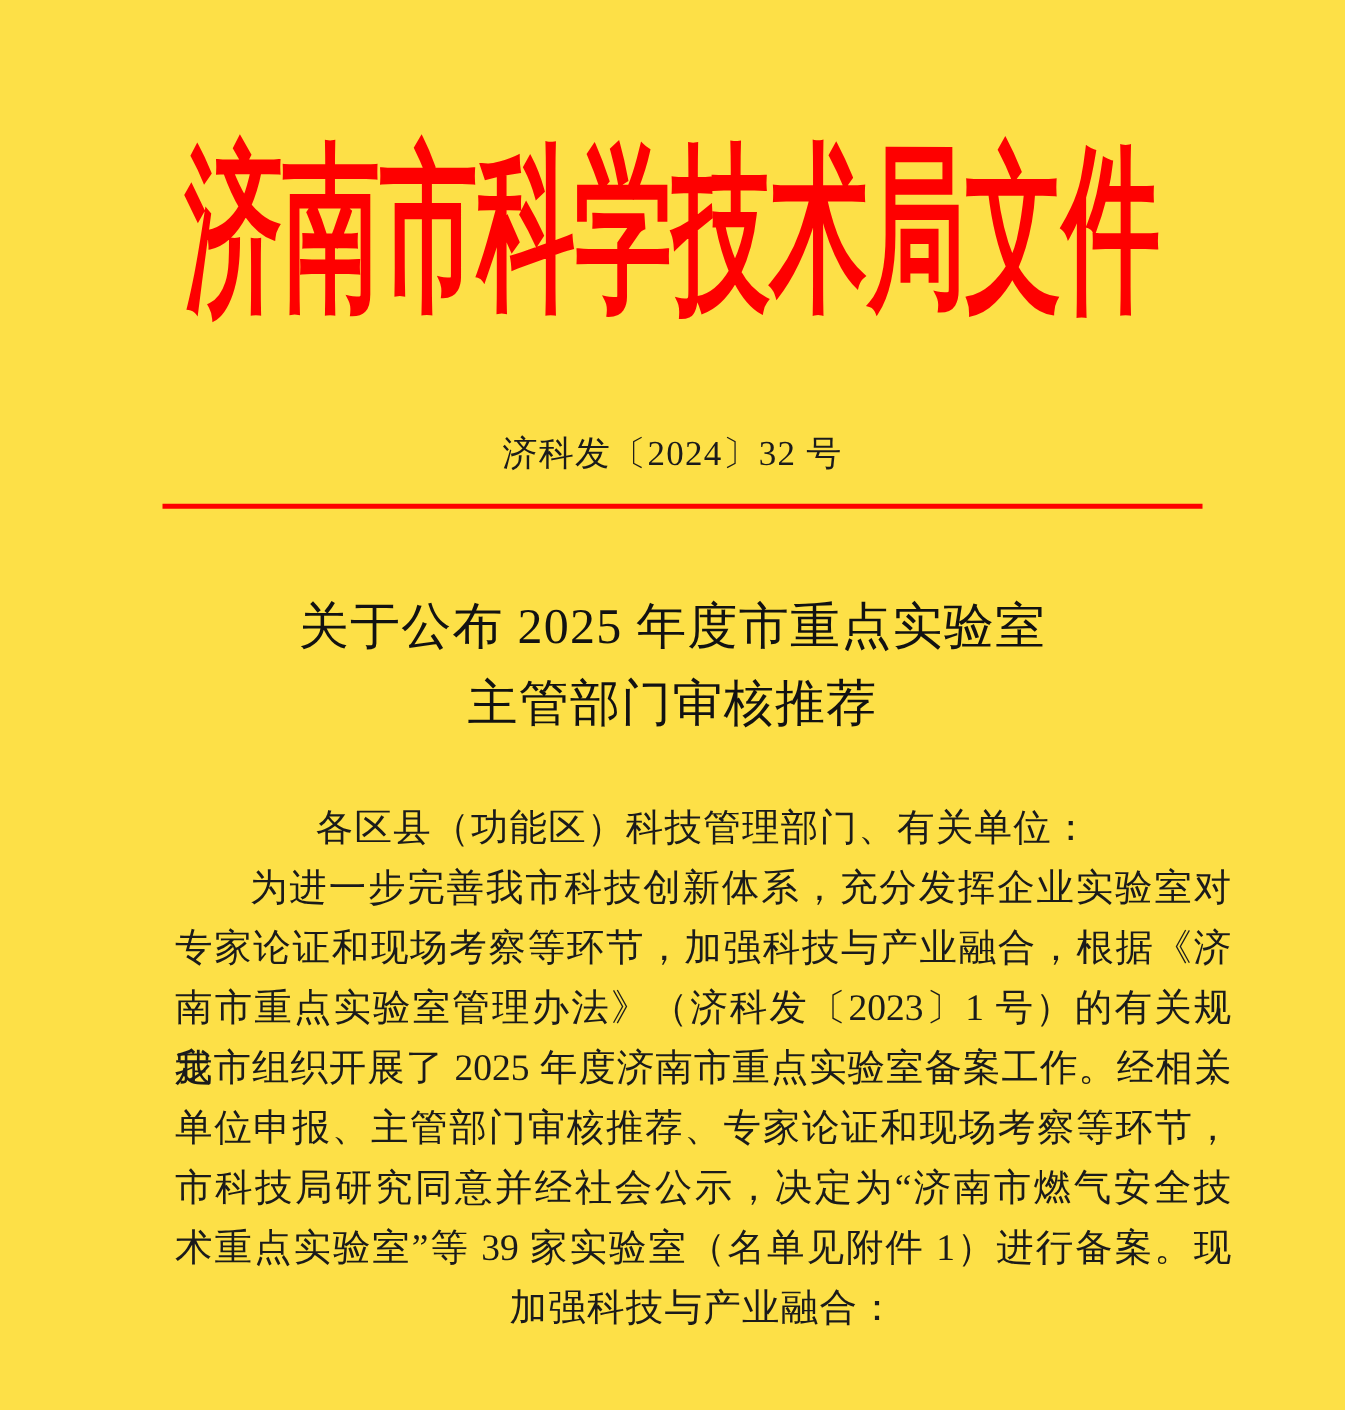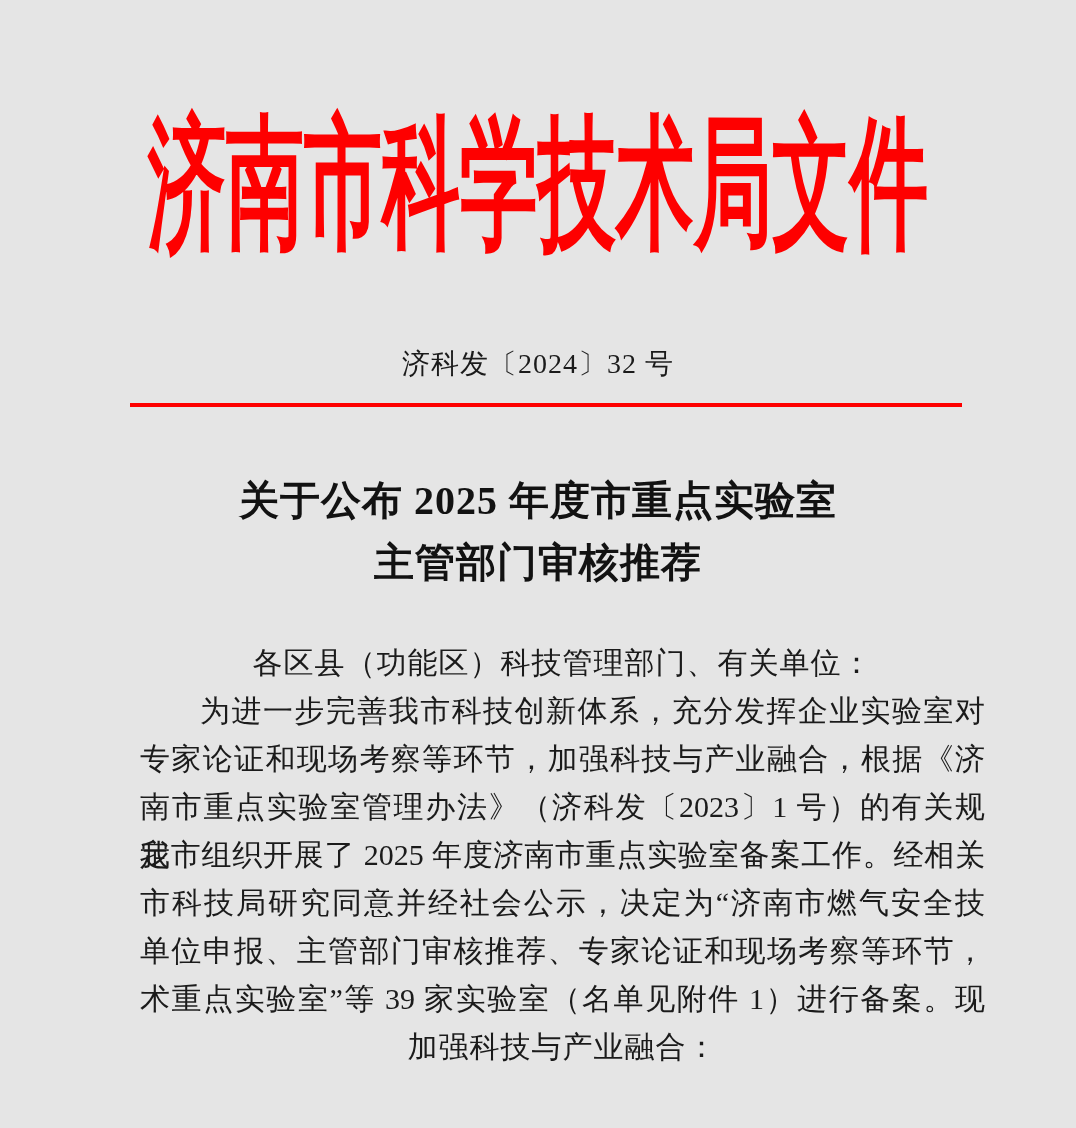--- a/index.html
+++ b/index.html
@@ -12,21 +12,21 @@
     width: 1076px;
     height: 1128px;
     font-family: "Liberation Serif", "DejaVu Serif", serif;
     color: var(--ink);
     position: relative;
     overflow: hidden;
   }
   .page {
     position: absolute;
     inset: 0;
-    background: #e5e5e5;
+    background: #fde047;
     padding-left: 26px;
   }
   
   .red-header {
     position: absolute;
     top: 113px;
     left: 0;
     width: 100%;
     height: 144px;
     display: flex;
@@ -65,21 +65,21 @@
     background: var(--red);
   }
   
   .doc-title {
     position: absolute;
     top: 470px;
     left: 0;
     width: 100%;
     text-align: center;
     font-size: 40px;
-    font-weight: 700;
+    font-weight: 400;
     line-height: 62px;
     letter-spacing: 1px;
     color: #121212;
   }
   
   .body-text {
     position: absolute;
     top: 639px;
     left: 140px;
     width: 845px;
@@ -120,19 +120,19 @@
     <div>关于公布 2025 年度市重点实验室</div>
     <div>主管部门审核推荐</div>
   </div>
 
   <div class="body-text">
     <div class="body-line">各区县（功能区）科技管理部门、有关单位：</div>
     <div class="body-line fj indent">为进一步完善我市科技创新体系，充分发挥企业实验室对</div>
     <div class="body-line fj">专家论证和现场考察等环节，加强科技与产业融合，根据《济</div>
     <div class="body-line fj">南市重点实验室管理办法》（济科发〔2023〕1 号）的有关规定，</div>
     <div class="body-line fj">我市组织开展了 2025 年度济南市重点实验室备案工作。经相关</div>
+    <div class="body-line fj">单位申报、主管部门审核推荐、专家论证和现场考察等环节，</div>
     <div class="body-line fj">市科技局研究同意并经社会公示，决定为“济南市燃气安全技</div>
-    <div class="body-line fj">单位申报、主管部门审核推荐、专家论证和现场考察等环节，</div>
     <div class="body-line fj">术重点实验室”等 39 家实验室（名单见附件 1）进行备案。现</div>
     <div class="body-line">加强科技与产业融合：</div>
   </div>
 
 </div>
 
 </body></html>

